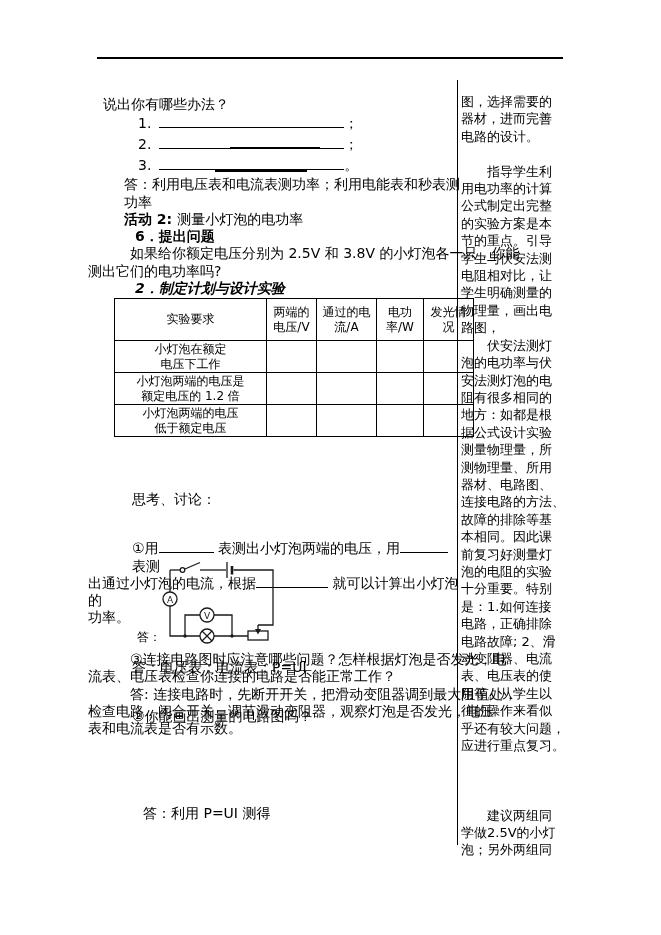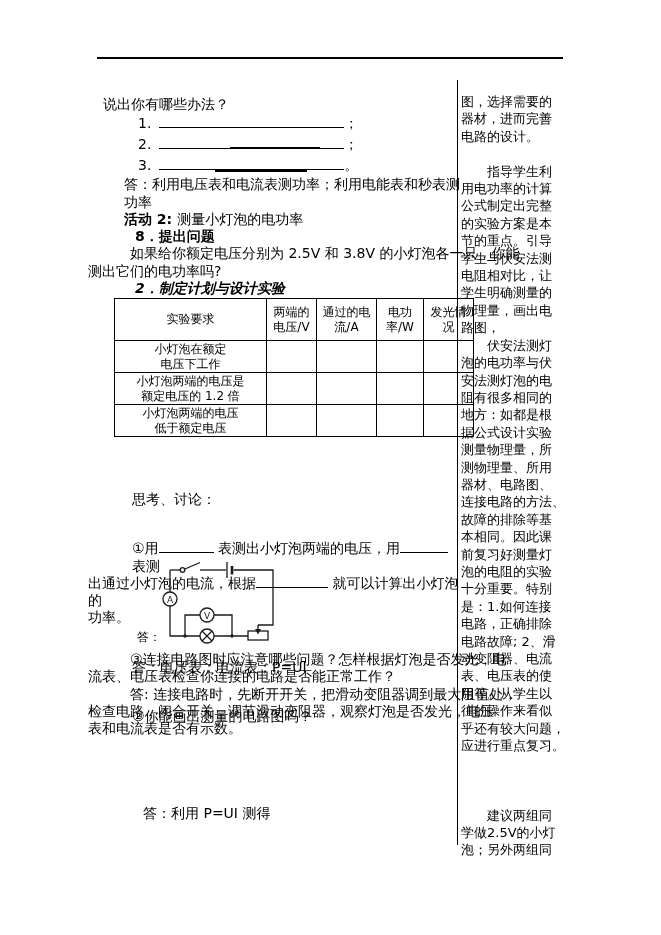--- a/index.html
+++ b/index.html
@@ -84,21 +84,21 @@
   <div class="list-item">
     <span>3.</span><span class="num-gap"></span><span class="blank w185 dbl3"></span><span>。</span>
   </div>
 
   <div class="pl36">答：利用电压表和电流表测功率；利用电能表和秒表测功率</div>
 
   <div class="pl36">
     <span class="bold">活动 2:</span><span class="act-title">测量小灯泡的电功率</span>
   </div>
 
-  <div class="pl47 bold">8．提出问题</div>
+  <div class="pl47 bold">6．提出问题</div>
 
   <div class="pre">　　　如果给你额定电压分别为 2.5V 和 3.8V 的小灯泡各一只，你能
 测出它们的电功率吗?</div>
 
   <div class="pl47 bold mt14">2．制定计划与设计实验</div>
 </div>
 
 <div class="abs table-wrap">
   <table class="exp">
     <colgroup>

